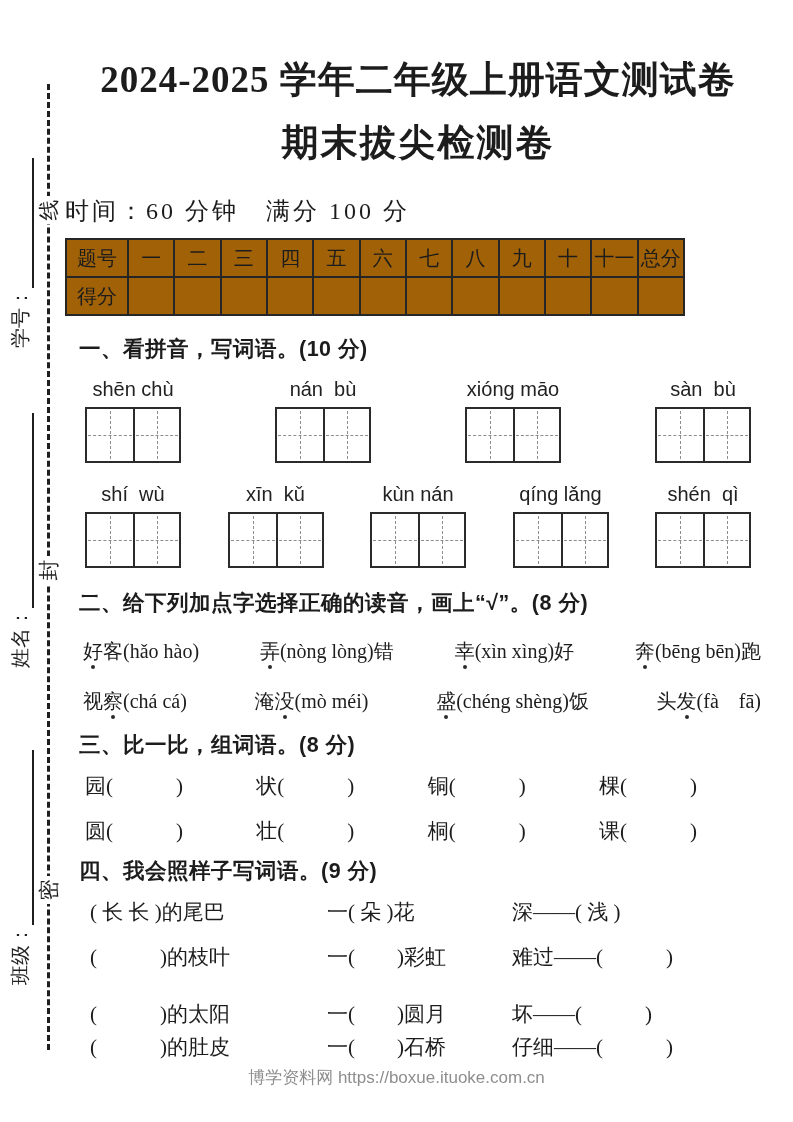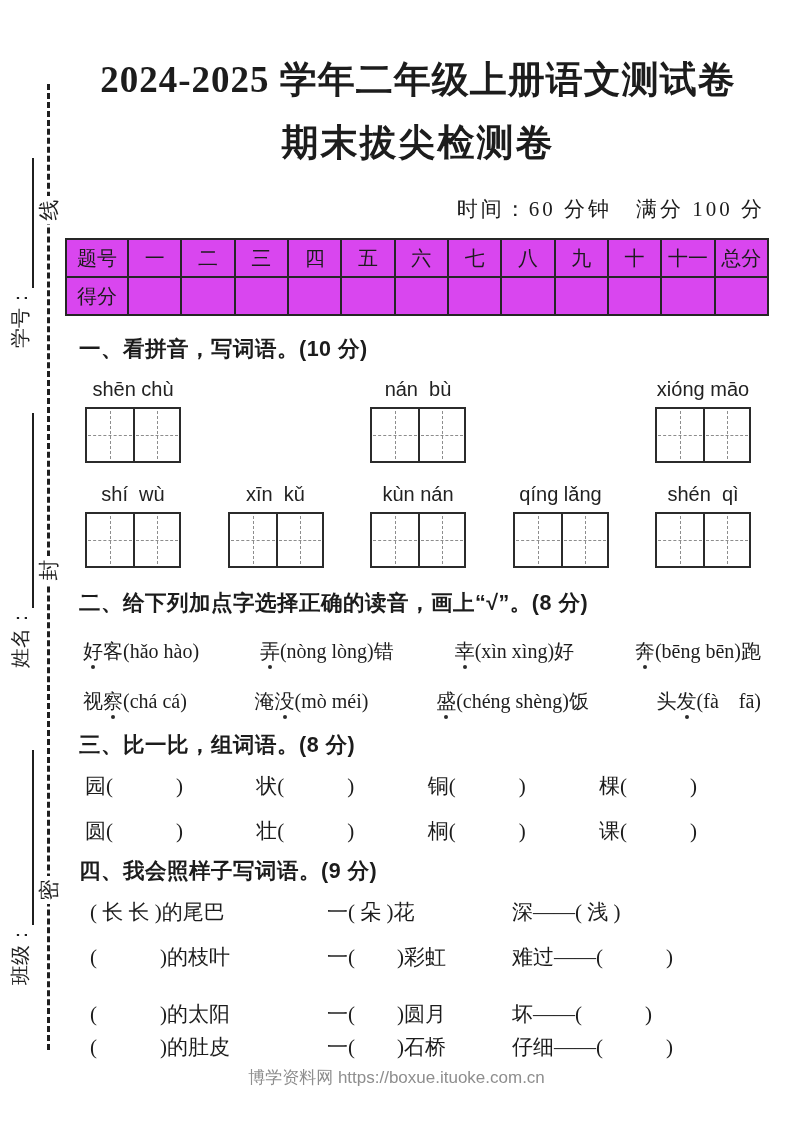--- a/index.html
+++ b/index.html
@@ -32,24 +32,24 @@
     position:absolute; top:55px; width:100%; text-align:center;
     font-size:37px; font-weight:700; letter-spacing:1px;
     font-family:"Liberation Serif", serif;
   }
   .title2 {
     position:absolute; top:118px; width:100%; text-align:center;
     font-size:37px; font-weight:700; letter-spacing:2px;
     font-family:"Liberation Serif", serif;
   }
   .meta {
-    position:absolute; top:195px; width:100%; text-align:right;
-    padding-right:6px; font-size:21px; letter-spacing:3px;
-  }
-  table.score { position:absolute; top:238px; left:0; border-collapse:collapse; table-layout:fixed; width:704px; background:#d946ef; }
+    position:absolute; top:195px; width:100%; text-align:left;
+    padding-right:6px; font-size:24px; letter-spacing:3px;
+  }
+  table.score { position:absolute; top:238px; left:0; border-collapse:collapse; table-layout:fixed; width:620px; background:#a16207; }
   table.score td { border:2px solid #262626; height:38px; text-align:center; font-size:20px; font-family:"Liberation Serif", serif; }
   .heading {
     position:absolute; left:14px; font-size:21.5px; font-weight:700;
     font-family:"Liberation Sans", sans-serif; letter-spacing:0.5px;
   }
   
   .py-row {
     position:absolute; left:20px; width:666px;
     display:flex; justify-content:space-between;
   }
@@ -181,20 +181,27 @@
             <div class="tzg-cell"></div>
           </div>
       </div>
       <div class="py-group">
         <div class="pinyin">xióng māo</div>
         <div class="tzg">
             <div class="tzg-cell"></div>
             <div class="tzg-cell"></div>
           </div>
       </div>
+      <div class="py-group">
+        <div class="pinyin">sàn  bù</div>
+        <div class="tzg">
+            <div class="tzg-cell"></div>
+            <div class="tzg-cell"></div>
+          </div>
+      </div>
     </div>
 
     <div class="py-row" style="top:483px;">
       <div class="py-group">
         <div class="pinyin">shí  wù</div>
         <div class="tzg">
             <div class="tzg-cell"></div>
             <div class="tzg-cell"></div>
           </div>
       </div>

